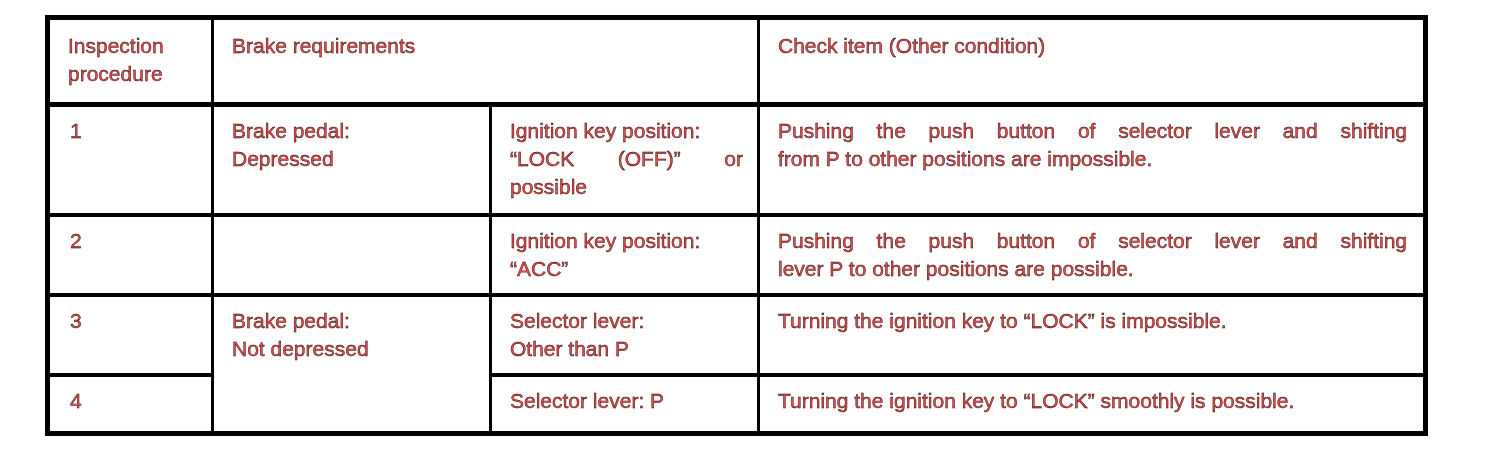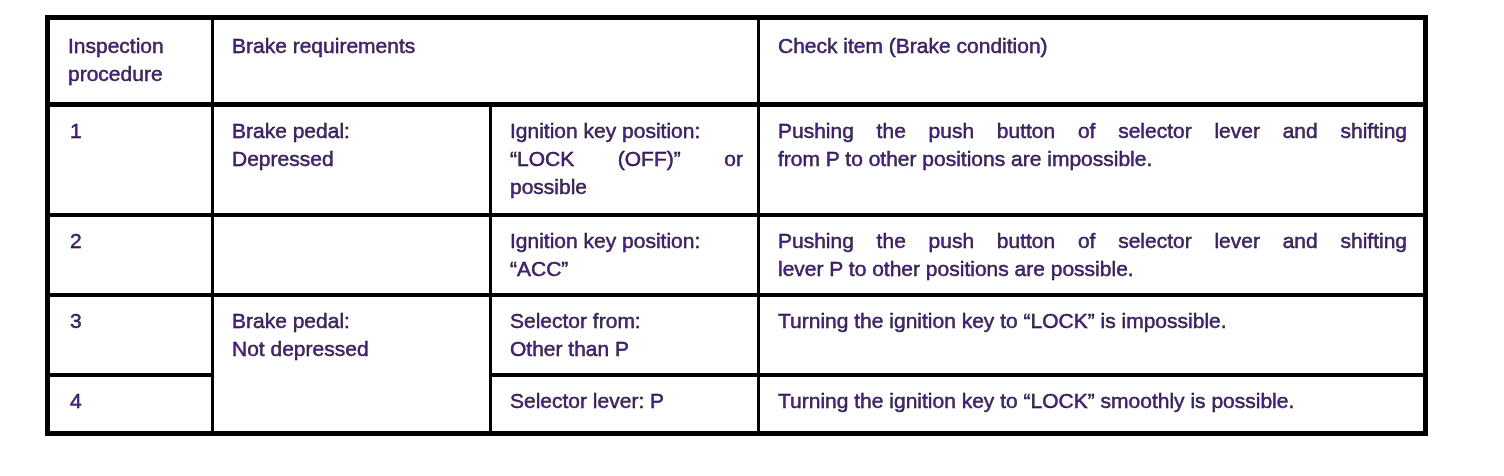--- a/index.html
+++ b/index.html
@@ -6,21 +6,21 @@
     margin: 0;
     padding: 0;
     background: #ffffff;
   }
   .page {
     position: relative;
     width: 1504px;
     height: 476px;
     background: #ffffff;
     font-family: "Liberation Sans", sans-serif;
-    color: #4c1d95;
+    color: #ef4444;
   }
   table.inspection {
     position: absolute;
     left: 45px;
     top: 15px;
     width: 1378px;
     border-collapse: collapse;
     table-layout: fixed;
     border: 5px solid #000000;
     font-size: 21px;
@@ -61,21 +61,21 @@
     <colgroup>
       <col style="width:165px">
       <col style="width:278px">
       <col style="width:268px">
       <col style="width:667px">
     </colgroup>
     <thead>
       <tr>
         <th>Inspection procedure</th>
         <th colspan="2">Brake requirements</th>
-        <th>Check item (Brake condition)</th>
+        <th>Check item (Other condition)</th>
       </tr>
     </thead>
     <tbody>
       <tr class="r1">
         <td class="c-num">1</td>
         <td class="pre">Brake pedal:
 Depressed</td>
         <td>
           <div>Ignition key position:</div>
           <div class="just">“LOCK (OFF)” or</div>
@@ -96,21 +96,21 @@
         <td class="c-item">
           <div class="just">Pushing the push button of selector lever and shifting</div>
           <div>lever P to other positions are possible.</div>
         </td>
       </tr>
       <tr class="r3">
         <td class="c-num">3</td>
         <td class="pre" rowspan="2">Brake pedal:
 Not depressed</td>
         <td>
-          <div>Selector from:</div>
+          <div>Selector lever:</div>
           <div>Other than P</div>
         </td>
         <td class="c-item">
           <div>Turning the ignition key to “LOCK” is impossible.</div>
         </td>
       </tr>
       <tr class="r4">
         <td class="c-num">4</td>
         <td>
           <div>Selector lever: P</div>

